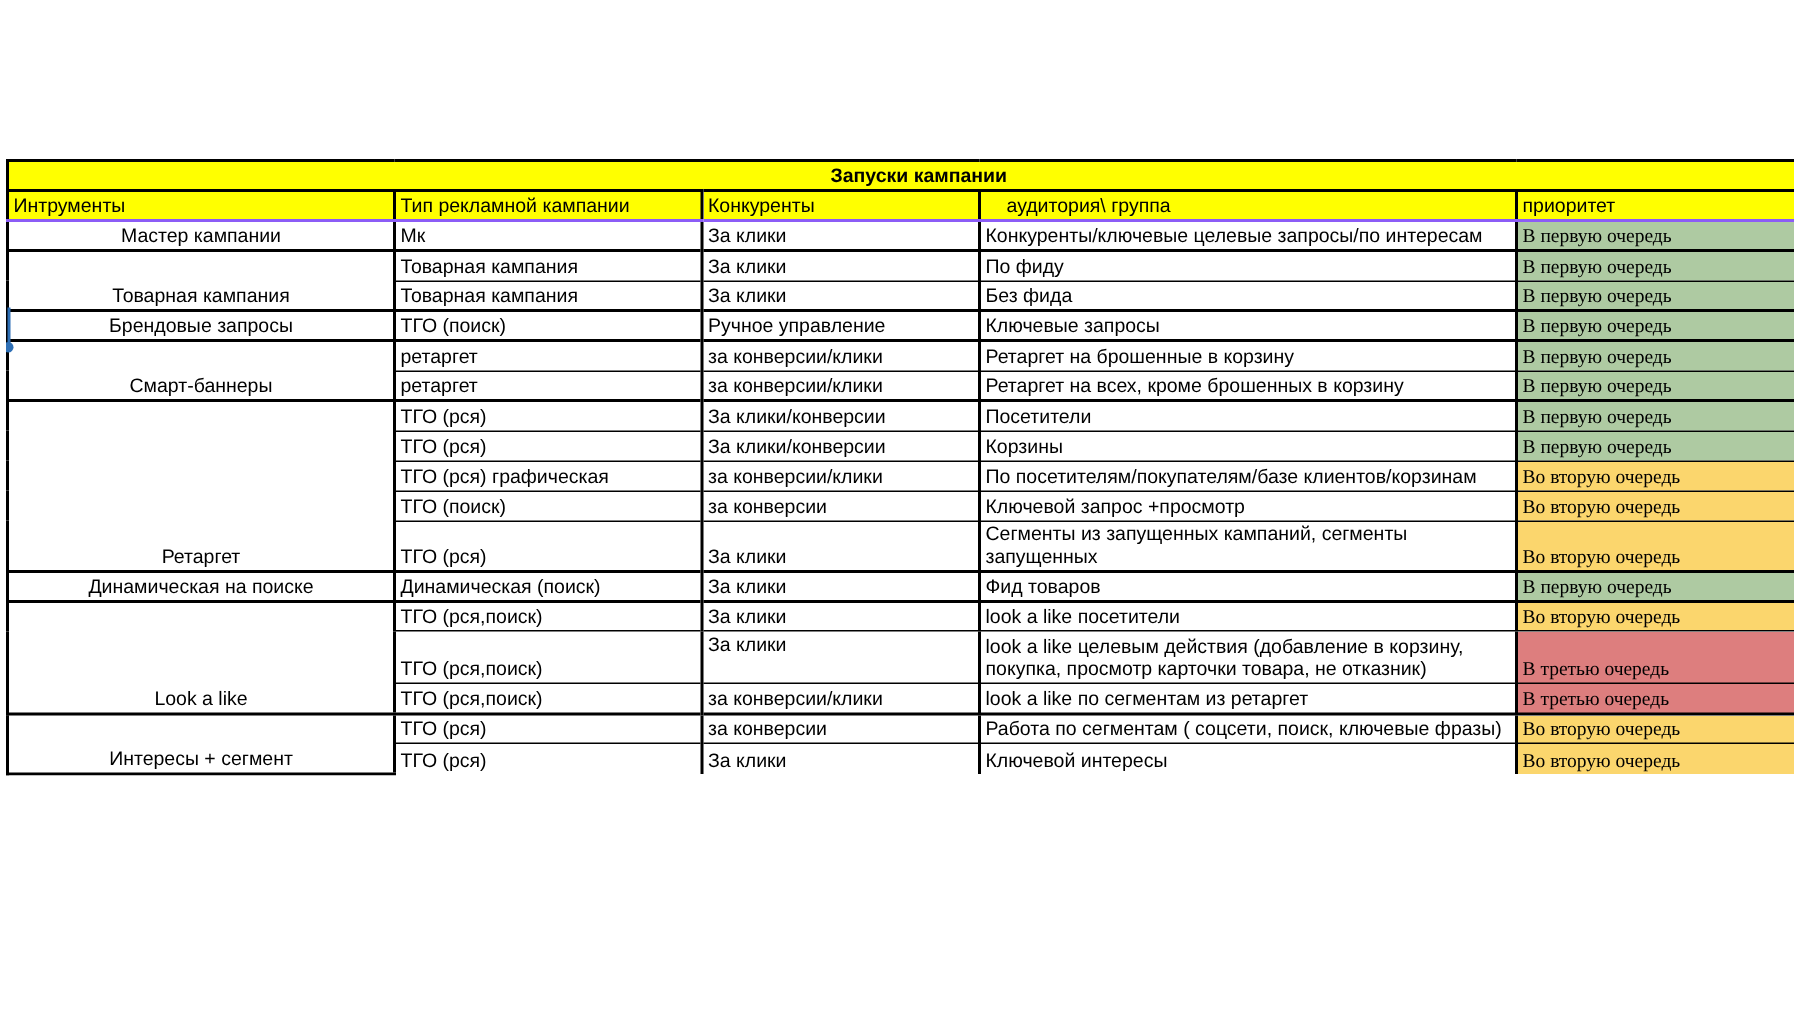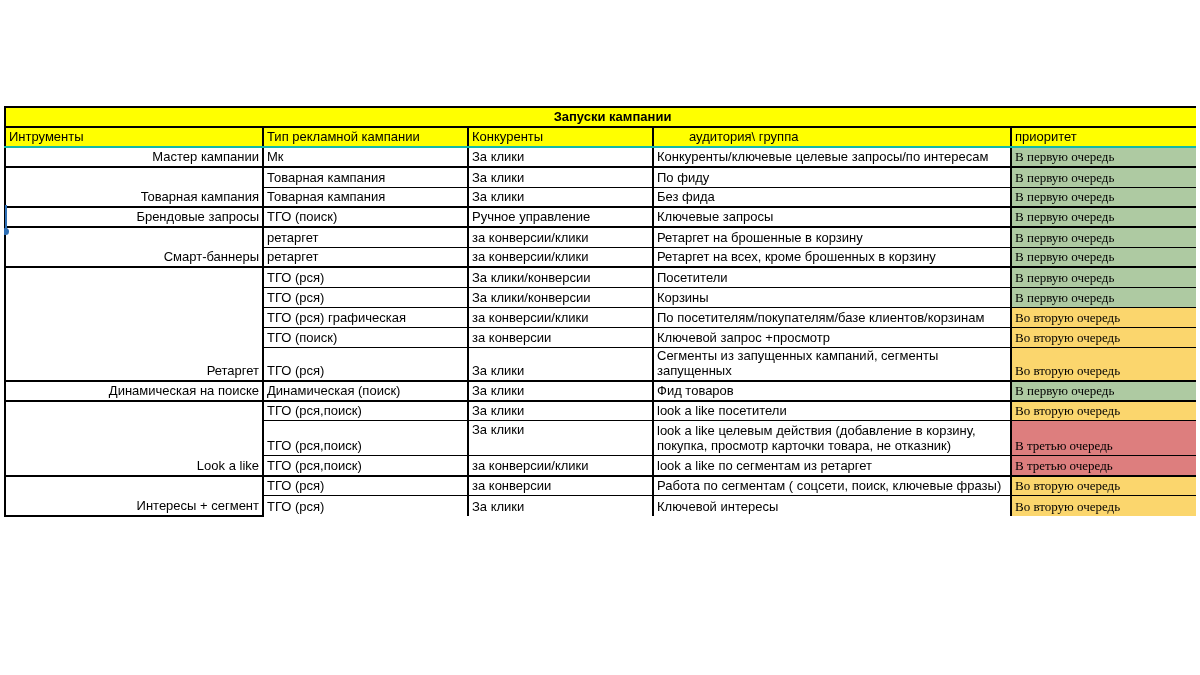--- a/index.html
+++ b/index.html
@@ -40,27 +40,27 @@
     background: #ffff00;
     border-top: 2px solid #000;
     font-weight: bold;
     text-align: center;
     vertical-align: middle;
     padding-bottom: 1px;
   }
   th {
     background: #ffff00;
     border-top: 2px solid #000;
-    border-bottom: 2px solid #14b8a6;
+    border-bottom: 2px solid #8b5cf6;
     font-weight: normal;
     text-align: left;
   }
-  th.indent { padding-left: 35px; }
+  th.indent { padding-left: 17px; }
   .tool-cell {
-    text-align: right;
+    text-align: center;
     border-bottom: 2px solid #000;
     margin-left: 48px;
   }
   .priority-cell { font-family: "Liberation Serif", serif; }
   tr.tall td.strategy-cell { vertical-align: top; padding-top: 1px; }
   
   .cursor-line {
     position: absolute;
     left: 1px; top: 99px;
     width: 2px; height: 27px;

